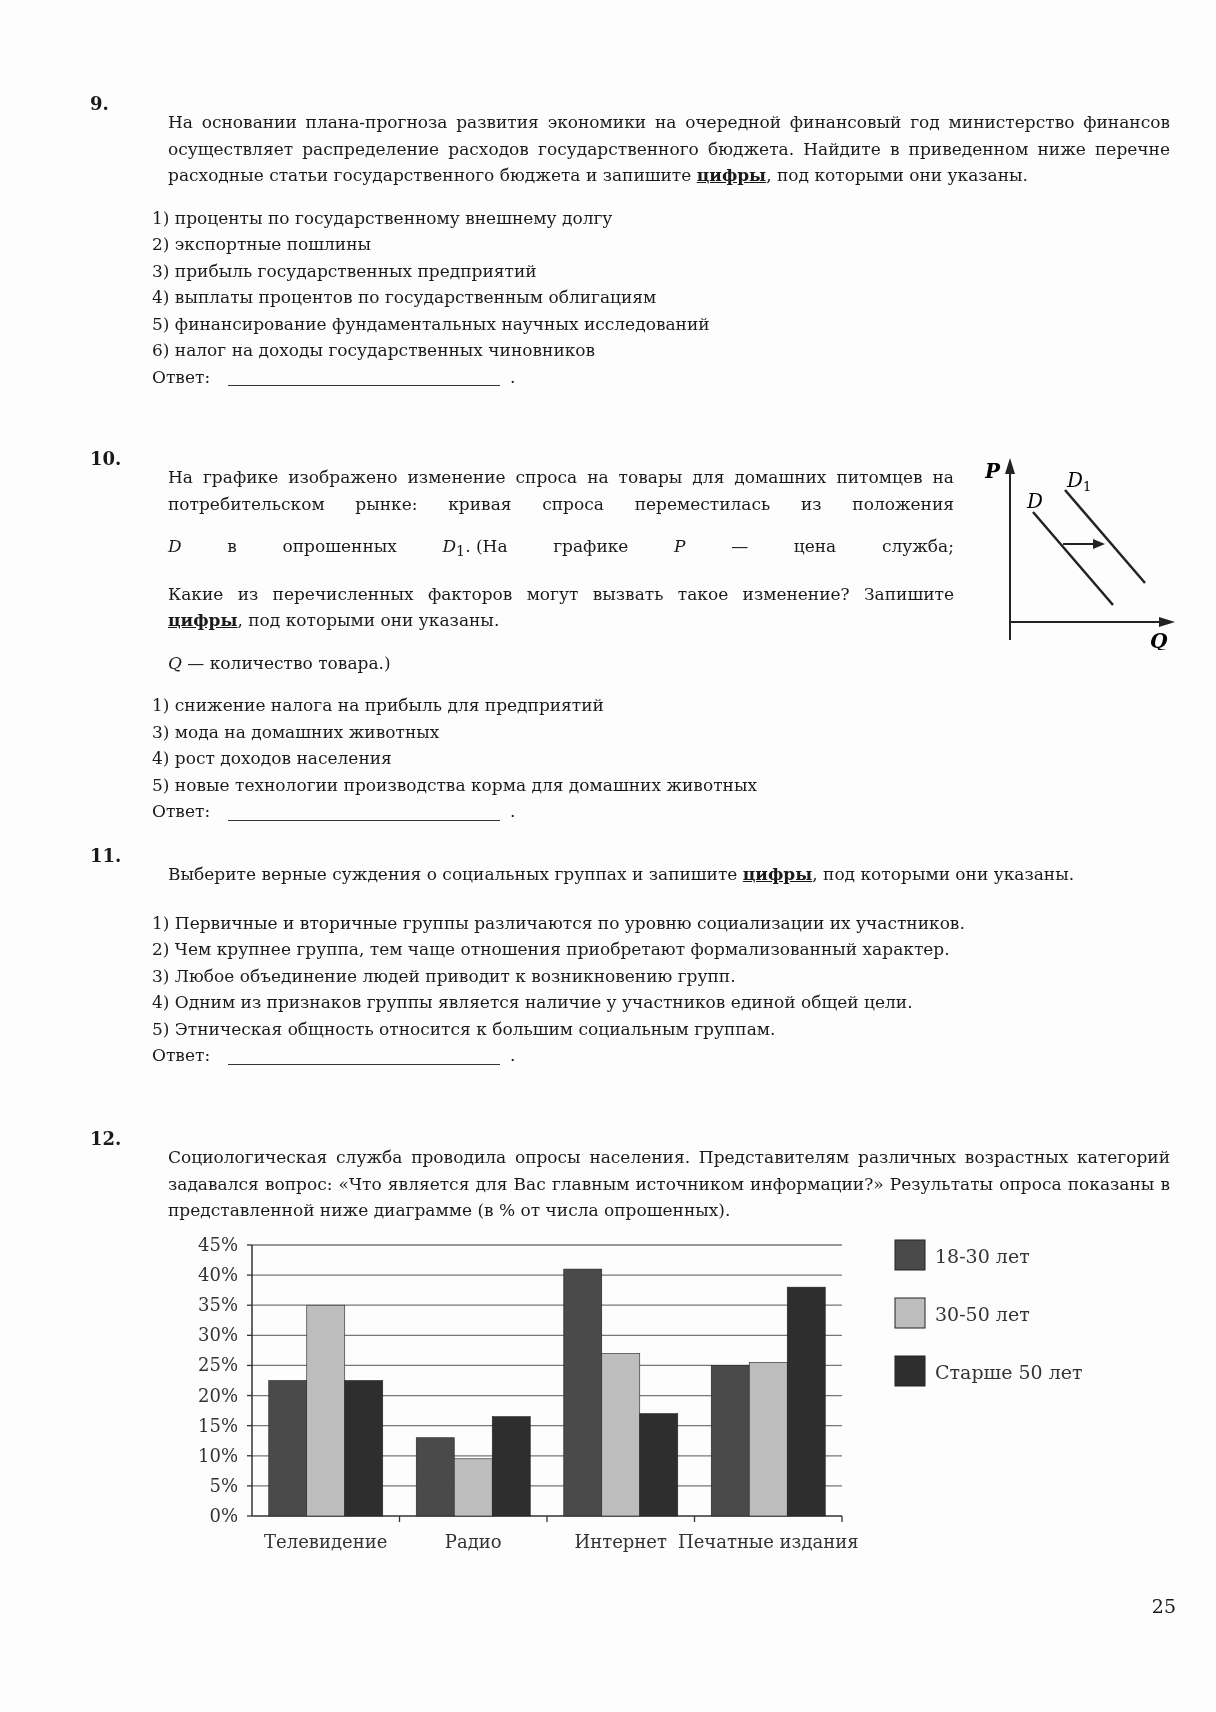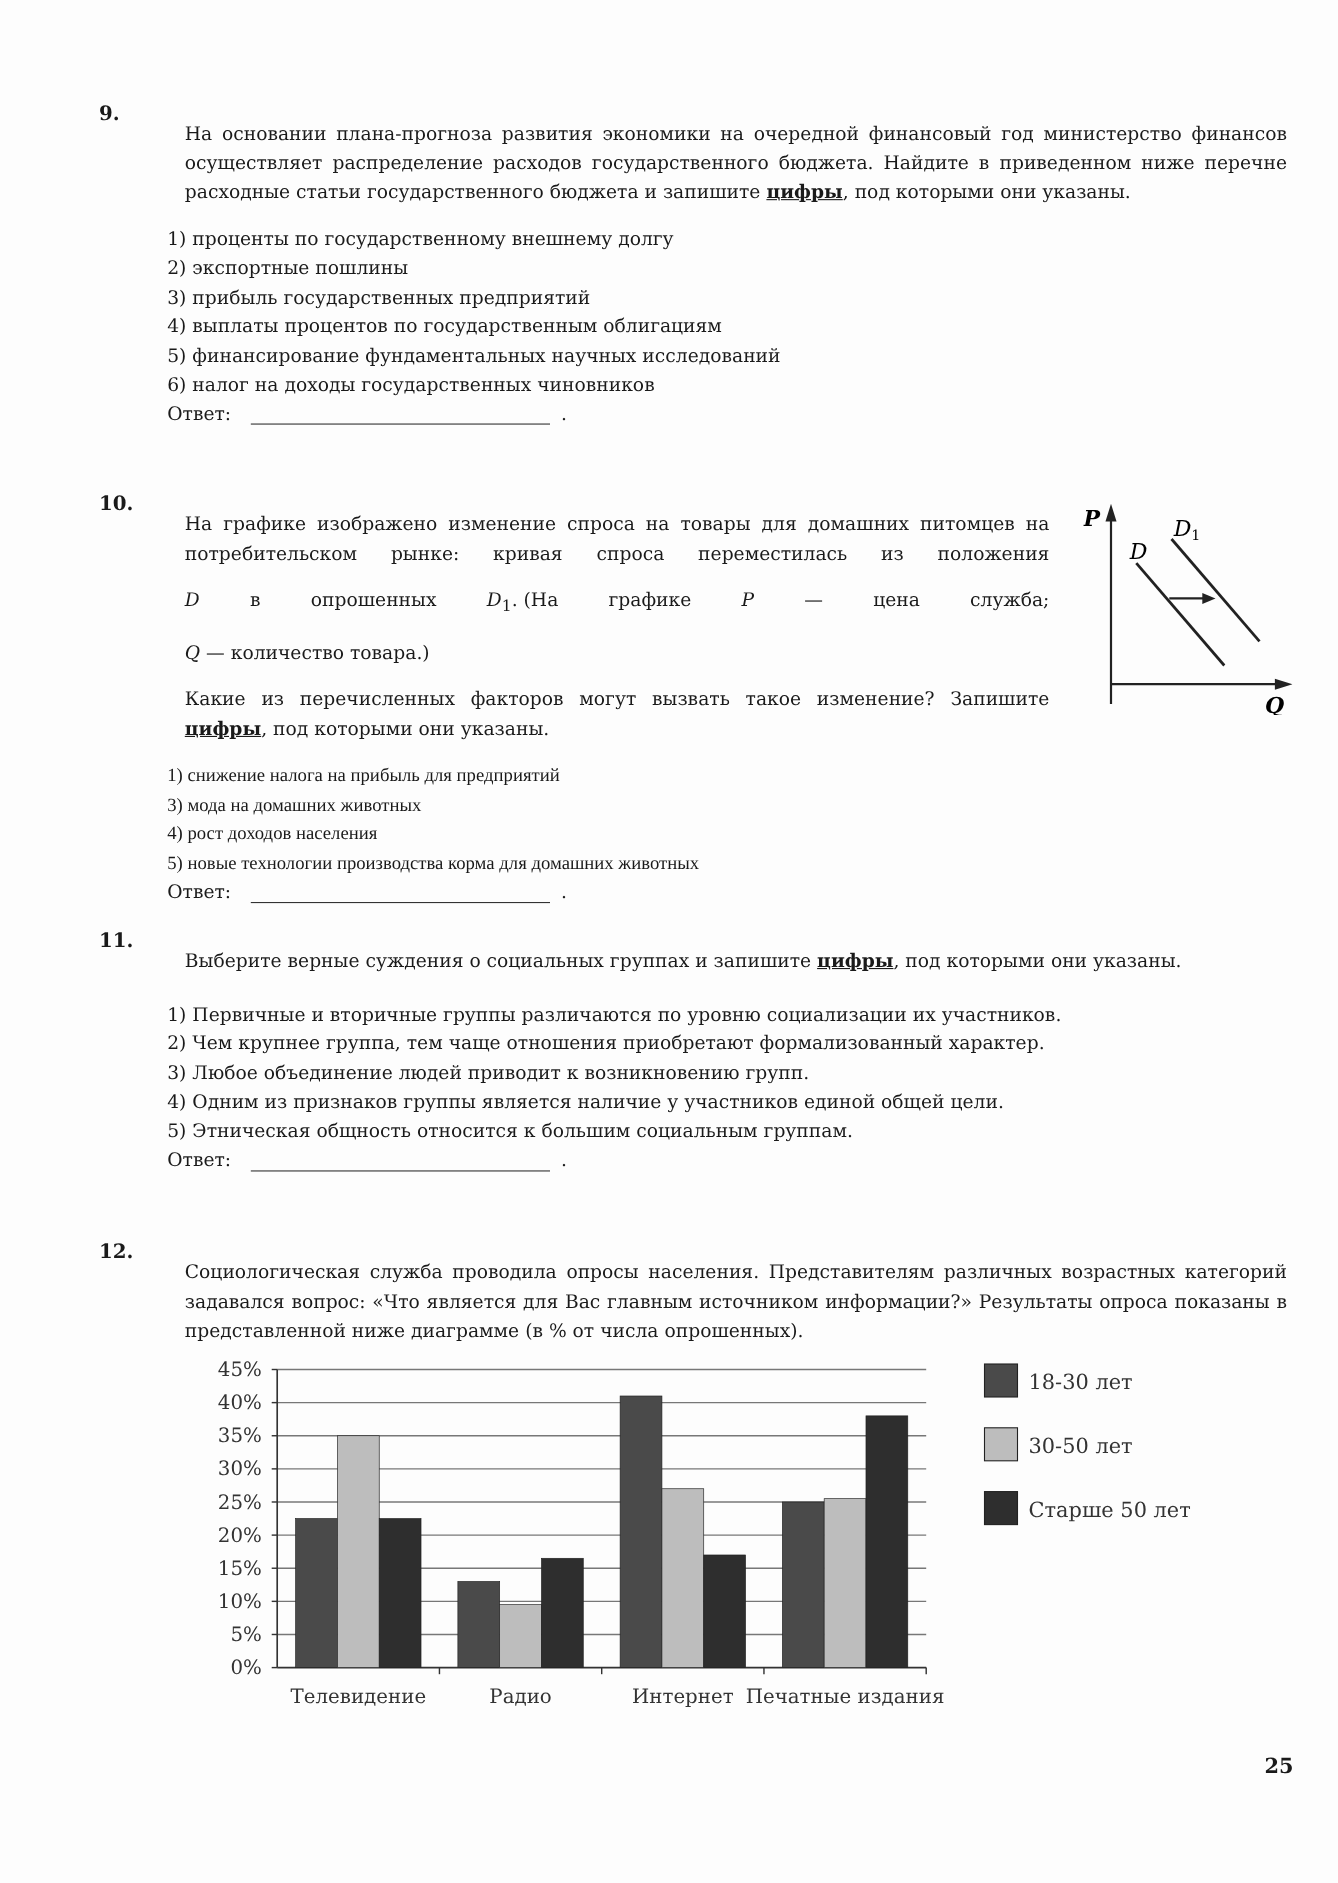--- a/index.html
+++ b/index.html
@@ -7,21 +7,21 @@
          font-family:"DejaVu Serif", "Liberation Serif", serif; color:#1a1a1a; }
   .q { position:absolute; left:90px; width:1096px; }
   .qnum { position:absolute; left:0; top:0; font-weight:bold; font-size:18px; }
   .qbody { margin-left:62px; font-size:17px; line-height:26.5px; text-align:justify; }
   .qbody p { margin:16px; }
   .opts { margin:12px 0 0 0; padding:0; list-style:none; }
   .opts li { font-size:17px; line-height:26.5px; }
   .answer { font-size:17px; display:flex; align-items:center; }
   .answer .line { display:inline-block; width:272px; border-bottom:1.5px solid #333; height:18px; margin:0 10px 0 18px; }
   .bold-u { font-weight:bold; text-decoration:underline; }
-  .page-num { position:absolute; right:40px; top:1595px; font-size:19px; font-weight:bold; }
+  .page-num { position:absolute; right:40px; top:1595px; font-size:19px; font-weight:normal; }
   #chart { position:absolute; left:170px; top:1230px; }
   .graph10 { position:absolute; left:985px; top:450px; }
   i.var { font-style:italic; }
 </style>
 </head>
 <body>
 
 <div class="q" style="top:93px;">
   <span class="qnum">9.</span>
   <div class="qbody">
@@ -50,23 +50,23 @@
       <i class="var">D</i>
       <span>в</span>
       <span>опрошенных</span>
       <span><i class="var">D</i><sub>1</sub><span>. (На</span></span>
       <span>графике</span>
       <i class="var">P</i>
       <span>—</span>
       <span>цена</span>
       <span>служба;</span>
     </p>
+    <p style="margin-top:12px;"><span>Какие из перечисленных факторов могут вызвать такое изменение? Запишите </span><span class="bold-u">цифры</span><span>, под которыми они указаны.</span></p>
     <p><i class="var">Q</i><span> — количество товара.)</span></p>
-    <p style="margin-top:12px;"><span>Какие из перечисленных факторов могут вызвать такое изменение? Запишите </span><span class="bold-u">цифры</span><span>, под которыми они указаны.</span></p>
-    <ul class="opts" style="width:900px;font-family:Liberation Serif, serif;">
+    <ul class="opts" style="width:900px;">
       <li>1) снижение налога на прибыль для предприятий</li>
       <li>3) мода на домашних животных</li>
       <li>4) рост доходов населения</li>
       <li>5) новые технологии производства корма для домашних животных</li>
     </ul>
     <div class="answer">
       <span>Ответ:</span>
       <span class="line"></span>
         <span>.</span>
     </div>

